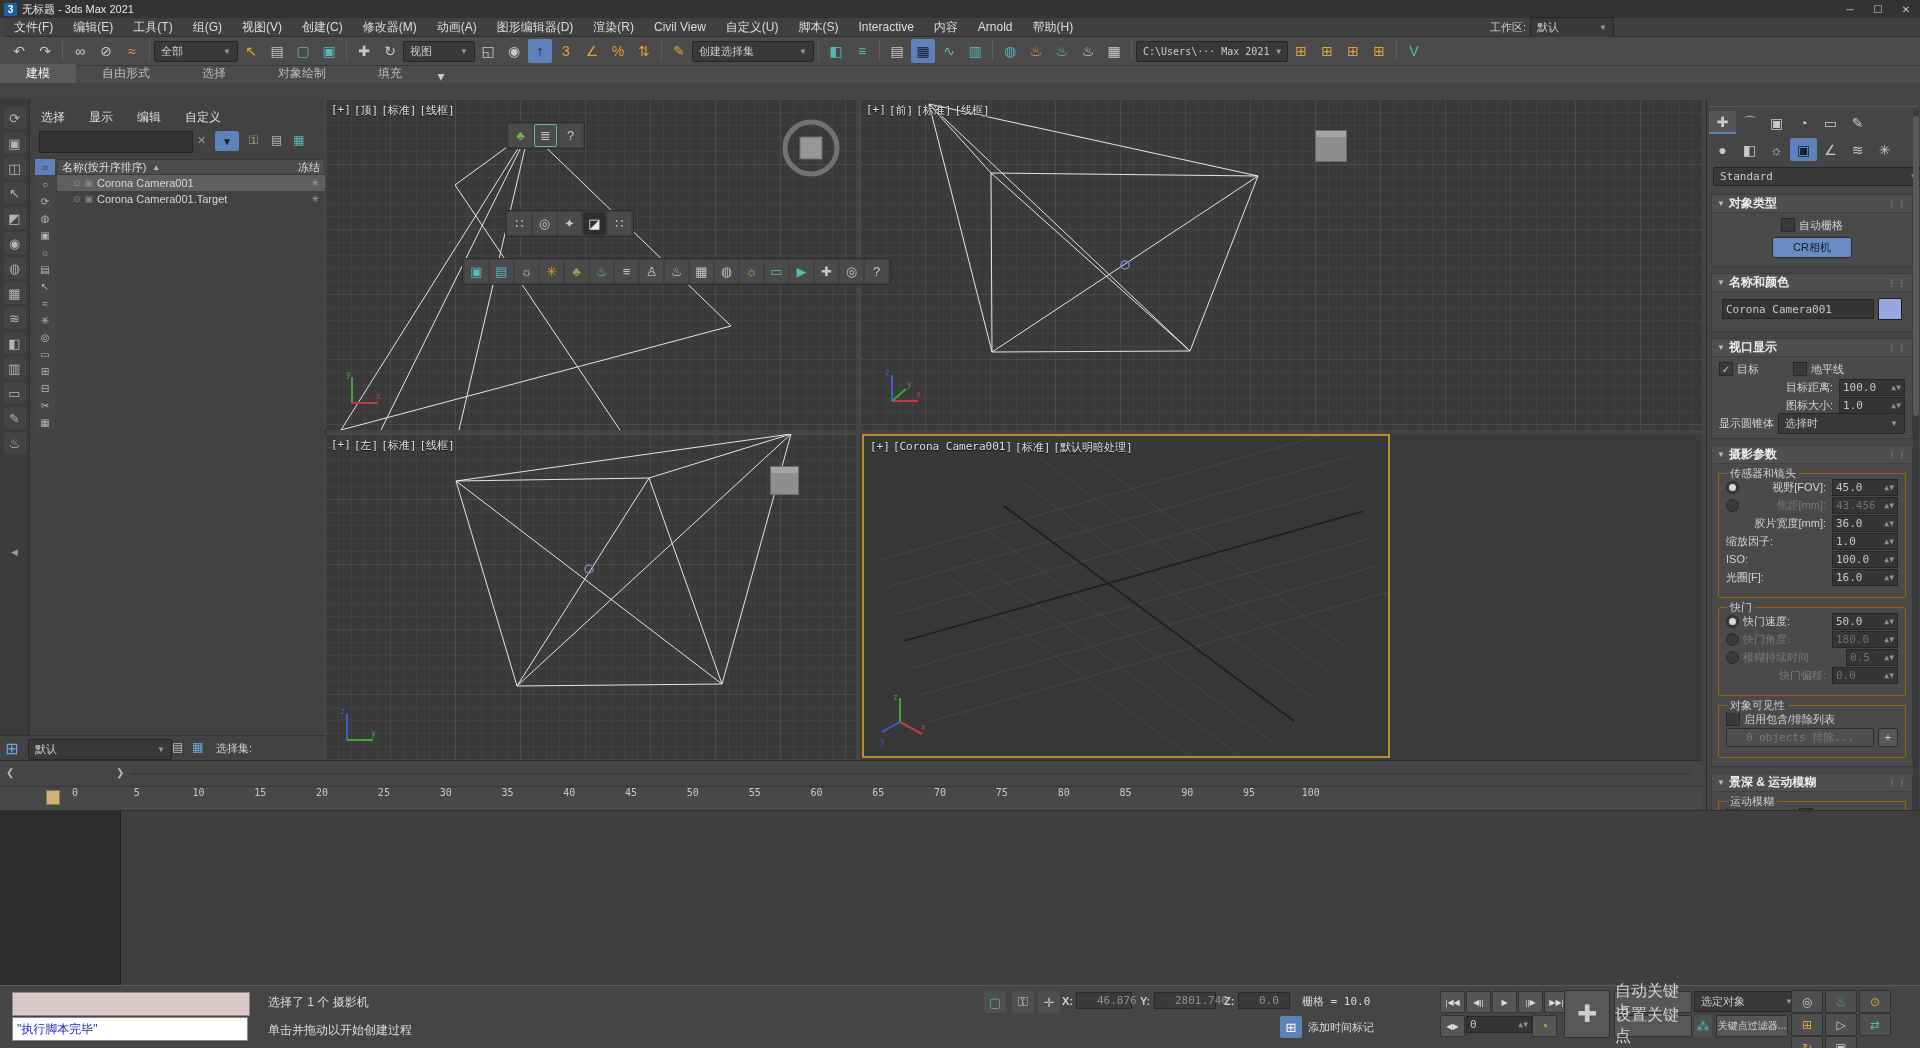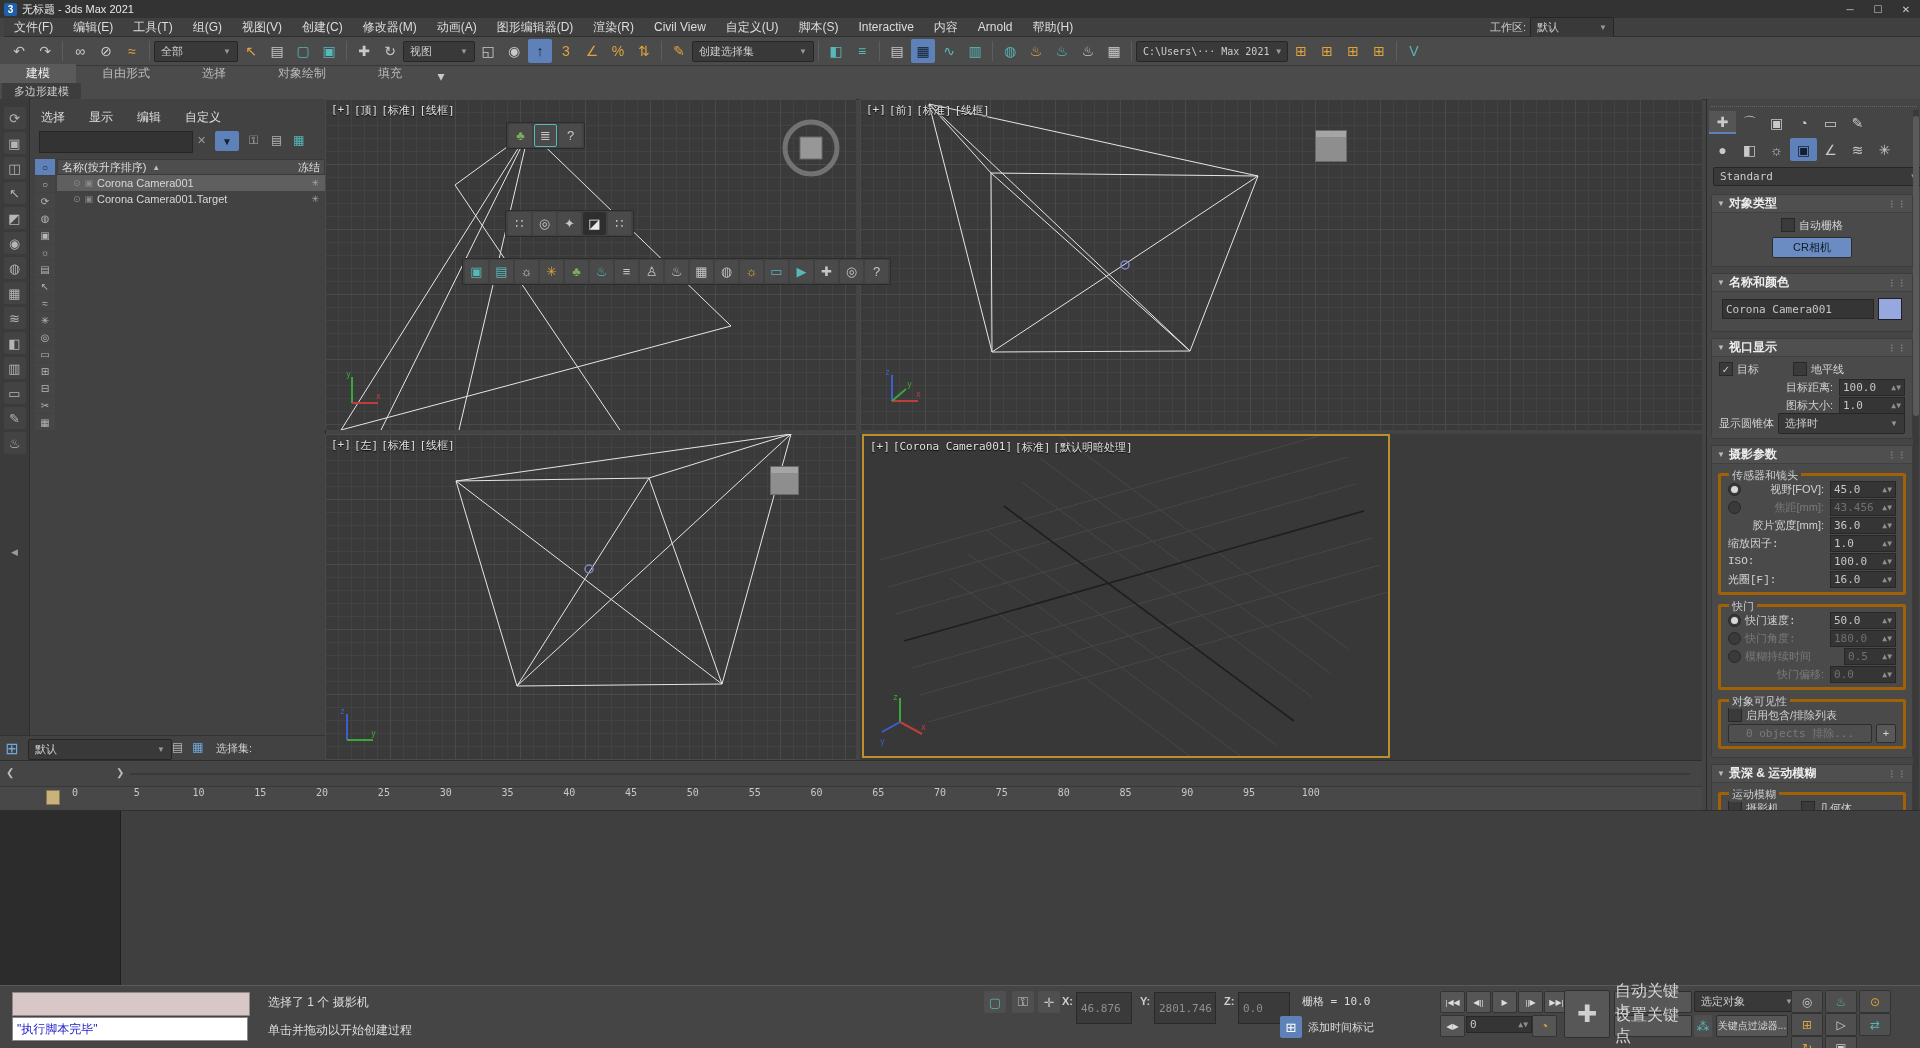--- a/index.html
+++ b/index.html
@@ -60,46 +60,46 @@
   .cmdpanel{left:1706px;top:99px;width:214px;height:886px;background:#454545;border-left:1px solid #2b2b2b;}
   .ctab{width:27px;height:23px;display:flex;align-items:center;justify-content:center;color:#c9c9c9;font-size:14px;}
   .ctab.active{background:#555;border-bottom:2px solid #5d81b8;box-sizing:border-box;}
   .ctab.bluesel{background:#5d81b8;color:#142031;border-radius:2px;}
   .roll{position:relative;width:202px;background:#4a4a4a;border:1px solid #3c3c3c;border-radius:2px;margin:0 0 6px 4px;box-sizing:border-box;}
   .rhead{height:17px;display:flex;align-items:center;font-weight:bold;font-size:12px;color:#ededed;padding:0 5px;gap:4px;background:#4f4f4f;border-bottom:1px solid #404040;}
   .rhead .arr{font-size:8px;color:#bbb;}
   .rhead .grip{margin-left:auto;color:#777;font-size:9px;letter-spacing:1px;}
   .prow{display:flex;align-items:center;height:18px;padding:0 7px;font-size:11px;color:#d2d2d2;gap:4px;}
   .plbl{flex:1;text-align:right;padding-right:2px;white-space:nowrap;}
-  .plbl.left{text-align:left;font-family:Liberation Mono, monospace;}
+  .plbl.left{text-align:left;}
   .dis{color:#7a7a7a !important;}
   .fld{width:58px;height:15px;background:#353535;border:1px solid #272727;font-size:11px;color:#c8c8c8;display:flex;align-items:center;padding:0 3px;font-family:"DejaVu Sans Mono","Liberation Mono",monospace;}
   .fld .sp{margin-left:auto;color:#8f8f8f;font-size:8px;}
   .fld.disf{color:#717171;}
   .cb{width:12px;height:12px;background:#3a3a3a;border:1px solid #282828;display:inline-flex;align-items:center;justify-content:center;font-size:10px;color:#ccc;flex:none;}
   .rd{width:11px;height:11px;border-radius:50%;background:#3a3a3a;border:1px solid #282828;display:inline-block;position:relative;flex:none;}
   .rd.on::after{content:"";position:absolute;inset:2px;border-radius:50%;background:#d8d8d8;}
-  .grp{position:relative;border:3px solid #a16207;border-radius:2px;margin:9px 6px 6px 6px;padding:4px 0 4px 0;}
+  .grp{position:relative;border:1px solid #a16207;border-radius:2px;margin:9px 6px 6px 6px;padding:4px 0 11px 0;}
   .gt{position:absolute;top:-8px;left:8px;background:#4a4a4a;padding:0 3px;font-size:11px;color:#cfcfcf;}
   .btn{background:#585858;border:1px solid #2d2d2d;color:#d6d6d6;font-size:11px;display:inline-flex;align-items:center;justify-content:center;border-radius:2px;}
   .btn.blue{background:#6b8cc3;color:#101a28;}
   .btn.disb{color:#7a7a7a;background:#4f4f4f;}
   
   .timeslider{left:0;top:760px;width:1702px;height:26px;background:#454545;border-top:1px solid #2e2e2e;}
   .ruler{left:0;top:786px;width:1702px;height:24px;background:#484848;border-top:1px solid #383838;}
   .ruler .ticks{position:absolute;left:44px;top:0;display:flex;}
   .ruler .ticks span{width:61.8px;text-align:center;font-size:10px;color:#c8c8c8;font-family:"DejaVu Sans Mono","Liberation Mono",monospace;}
   .gapband{left:0;top:810px;width:1920px;height:175px;background:#3f3f3f;border-top:1px solid #2e2e2e;}
   .statusbar{left:0;top:985px;width:1920px;height:63px;background:#454545;border-top:1px solid #5a5a5a;box-sizing:border-box;}
   .pinkbox{position:absolute;left:12px;top:6px;width:236px;height:22px;background:#d9c6c6;border:1px solid #8a8a8a;}
   .whitebox{position:absolute;left:12px;top:31px;width:236px;height:24px;background:#fff;border:1px solid #8a8a8a;color:#2222cc;font-size:12px;display:flex;align-items:center;padding:0 4px;box-sizing:border-box;}
   .stxt{position:absolute;font-size:12px;color:#dcdcdc;}
   .sico{position:absolute;width:22px;height:22px;display:flex;align-items:center;justify-content:center;color:#c9c9c9;font-size:13px;background:#4f4f4f;border-radius:2px;}
   .xyzlbl{position:absolute;font-size:11px;color:#cfcfcf;font-weight:bold;}
-  .xyzfld{position:absolute;height:32px;background:#3a3a3a;border:1px solid #292929;color:#8f8f8f;font-size:11px;display:flex;align-items:center;padding:0 4px;font-family:"DejaVu Sans Mono","Liberation Mono",monospace;box-sizing:border-box;}
+  .xyzfld{position:absolute;height:17px;background:#3a3a3a;border:1px solid #292929;color:#8f8f8f;font-size:11px;display:flex;align-items:center;padding:0 20px;font-family:"DejaVu Sans Mono","Liberation Mono",monospace;box-sizing:border-box;}
   .pbtn{width:23px;height:20px;display:inline-flex;align-items:center;justify-content:center;background:#565656;border:1px solid #333;color:#ddd;font-size:8px;margin-right:1px;border-radius:2px;}
   .navbtn{width:30px;height:21px;display:inline-flex;align-items:center;justify-content:center;background:#4f4f4f;border:1px solid #333;color:#cfcfcf;font-size:12px;margin:0 1px;border-radius:2px;}
   .navbtn.teal{color:#57b8b8;}.navbtn.orange{color:#e0a33c;}
   .sbtn{position:absolute;background:#575757;border:1px solid #2f2f2f;color:#d6d6d6;font-size:16px;display:flex;align-items:center;justify-content:center;border-radius:2px;}
   .tripod text{font-size:8px;font-family:"DejaVu Sans Mono",monospace;}
 </style>
 </head>
 <body>
 
 <div id="app">
@@ -205,23 +205,20 @@
   </div>
 
   <div class="abs ribbonrow">
     <span class="rtab active">建模</span>
       <span class="rtab">自由形式</span>
       <span class="rtab">选择</span>
       <span class="rtab">对象绘制</span>
       <span class="rtab">填充</span>
     <span class="ico" style="height:15px;">▾</span>
   </div>
-  <div class="abs panelrow">
-    <span class="paneltab">多边形建模</span>
-  </div>
 
   <div class="abs lstrip">
     <span class="lico">⟳</span>
       <span class="lico">▣</span>
       <span class="lico">◫</span>
       <span class="lico">↖</span>
       <span class="lico">◩</span>
       <span class="lico">◉</span>
       <span class="lico">◍</span>
       <span class="lico">▦</span>

